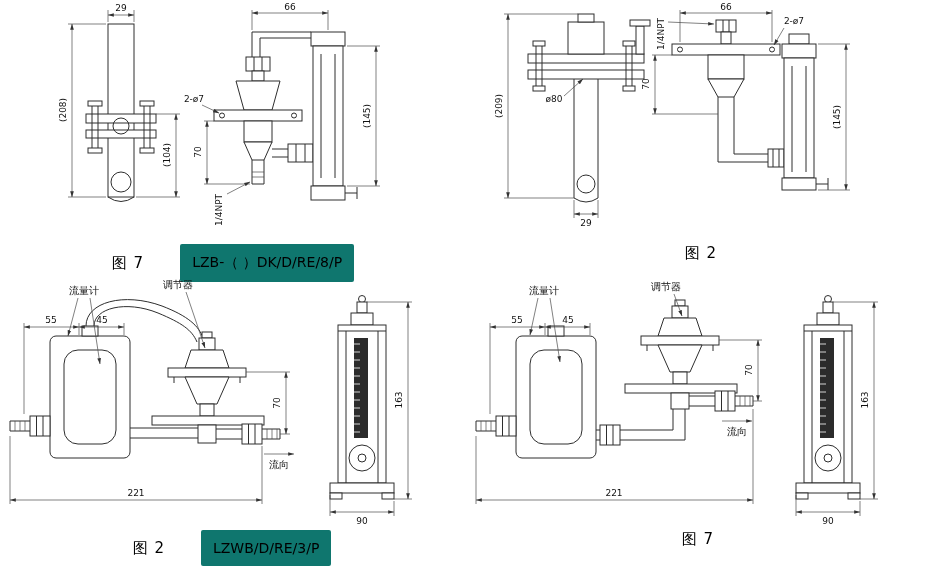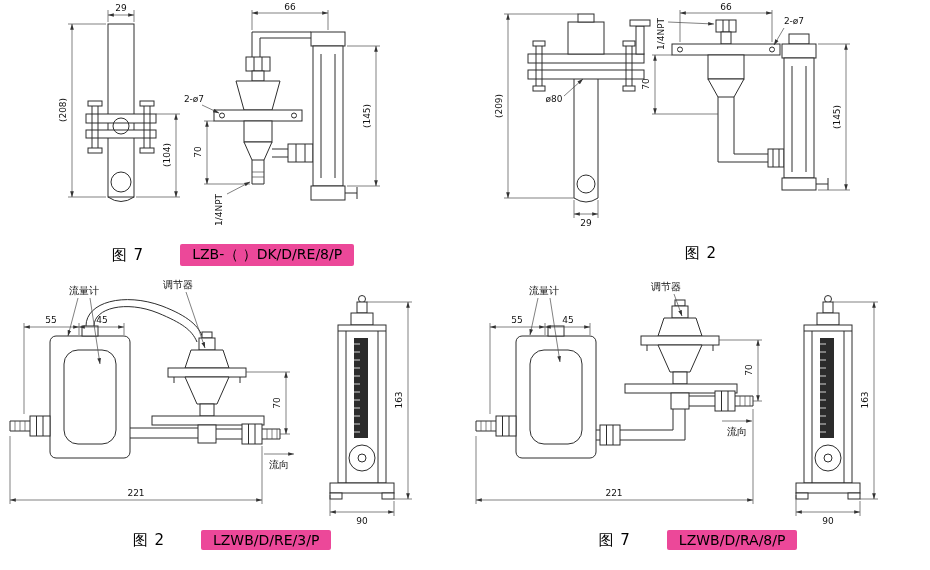--- a/index.html
+++ b/index.html
@@ -7,21 +7,21 @@
   body { width:930px; height:570px; overflow:hidden; }
   .page { position:relative; width:930px; height:570px; background:#fff;
           font-family:"DejaVu Sans","Liberation Sans",sans-serif; }
   .fig { position:absolute; display:flex; flex-direction:column; align-items:center; }
   #figure7  { left:8px;   top:2px; }
   #figure8  { left:476px; top:2px; }
   #figure9  { left:2px;   top:278px; }
   #figure10 { left:468px; top:278px; }
   .caption { display:flex; align-items:center; gap:36px; margin-top:2px; }
   .fig-num { font-size:15px; color:#000; letter-spacing:1px; }
-  .fig-model { font-size:14px; color:#000; background:#ec4899; padding:2px 12px; border-radius:2px; }
+  .fig-model { font-size:14px; color:#000; background:#0f766e; padding:10px 12px; border-radius:2px; }
   svg .ln  { stroke:#2e2e2e; stroke-width:1; fill:none; }
   svg .lnf { stroke:#2e2e2e; stroke-width:1; fill:#ffffff; }
   svg .dim { stroke:#4a4a4a; stroke-width:0.7; fill:none; }
   svg text { font-family:"DejaVu Sans","Liberation Sans",sans-serif; fill:#111; }
   svg .dimtxt { font-size:9px; }
   svg .cjk { font-size:10px; }
   svg .dark { fill:#2b2b2b; stroke:none; }
   svg .tick { stroke:#ffffff; stroke-width:0.8; }
 </style>
 </head>
@@ -467,17 +467,16 @@
         <text class="dimtxt" transform="rotate(-90 400 122)" x="400" y="122" text-anchor="middle">163</text>
 
         <line class="dim" x1="328" y1="217" x2="328" y2="238"></line>
         <line class="dim" x1="392" y1="223" x2="392" y2="238"></line>
         <line class="dim" x1="328" y1="234" x2="392" y2="234" marker-start="url(#m10)" marker-end="url(#m10)"></line>
         <text class="dimtxt" x="360" y="246" text-anchor="middle">90</text>
       </g>
     </svg>
     <div class="caption">
       <span class="fig-num">图 7</span>
-      <span class="fig-model">LZWB/D/RA/8/P</span>
     </div>
   </div>
 
 </div>
 
 </body></html>

